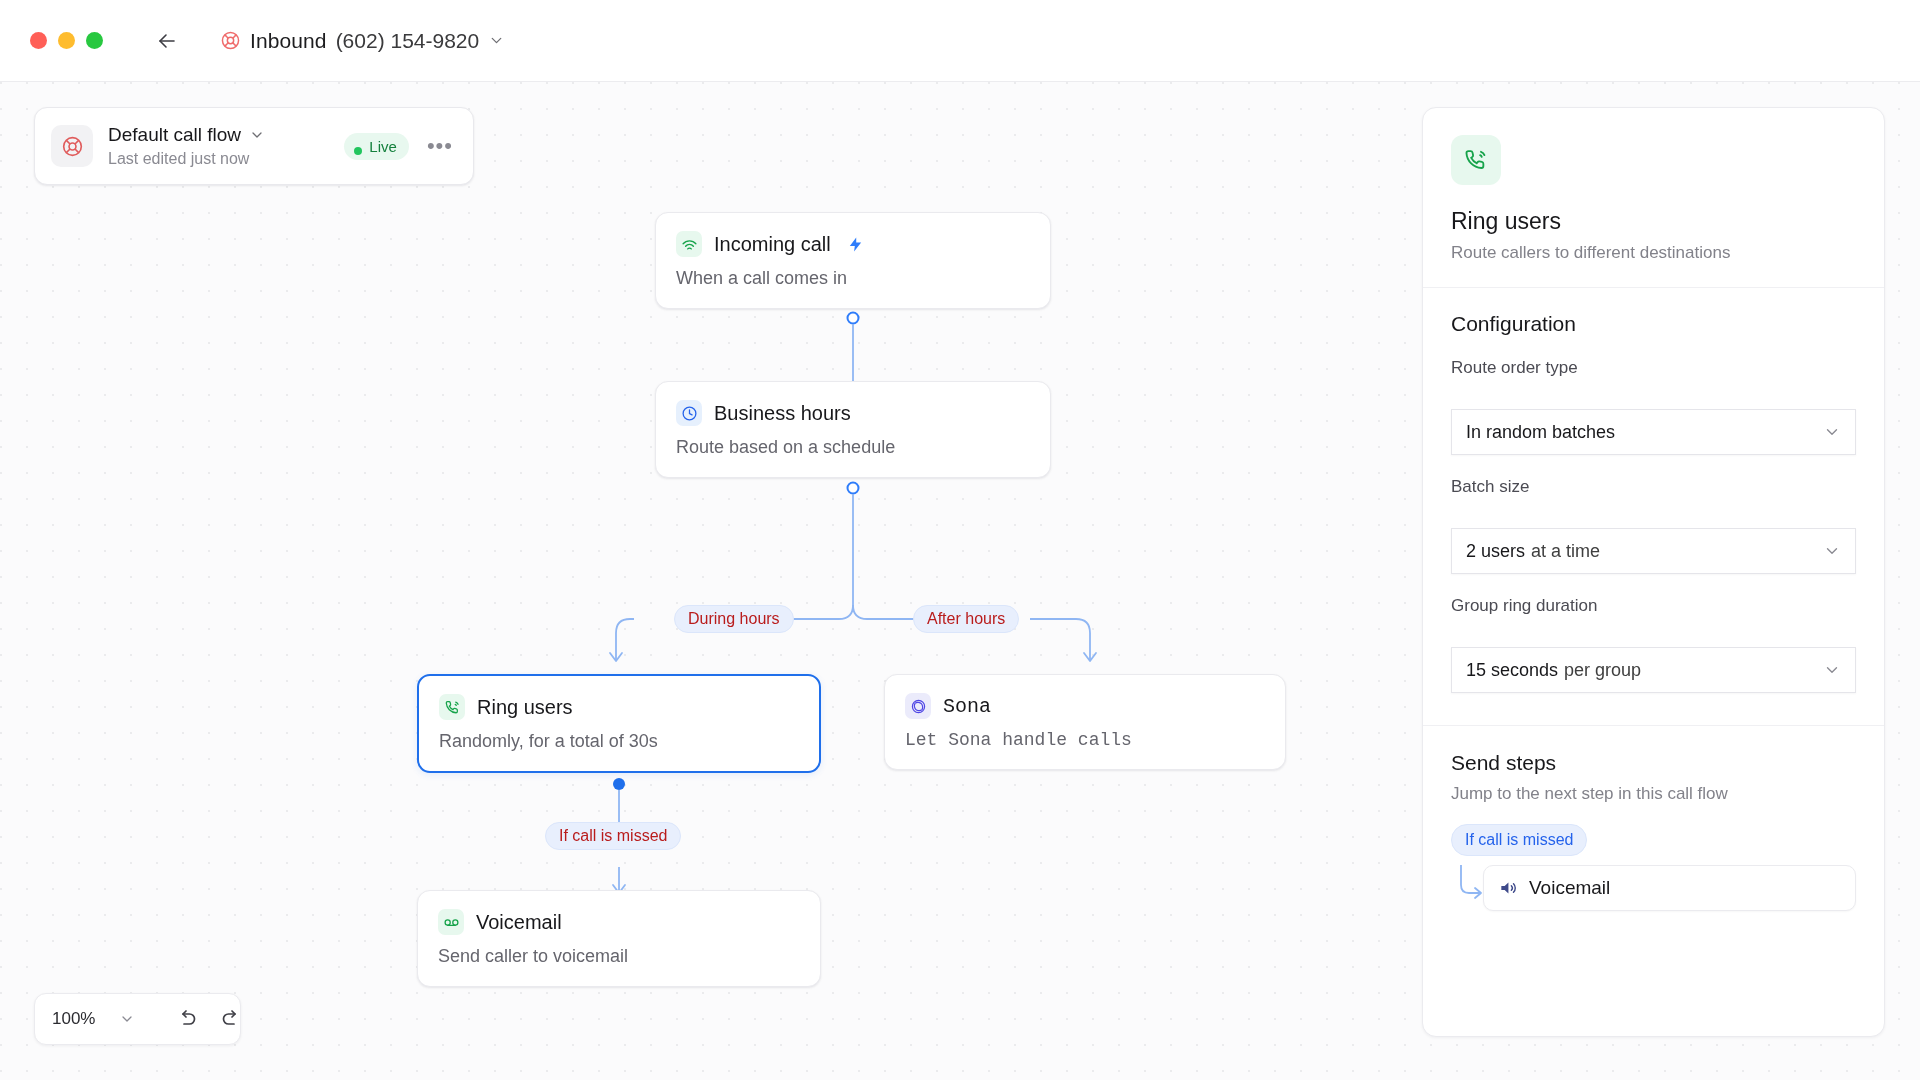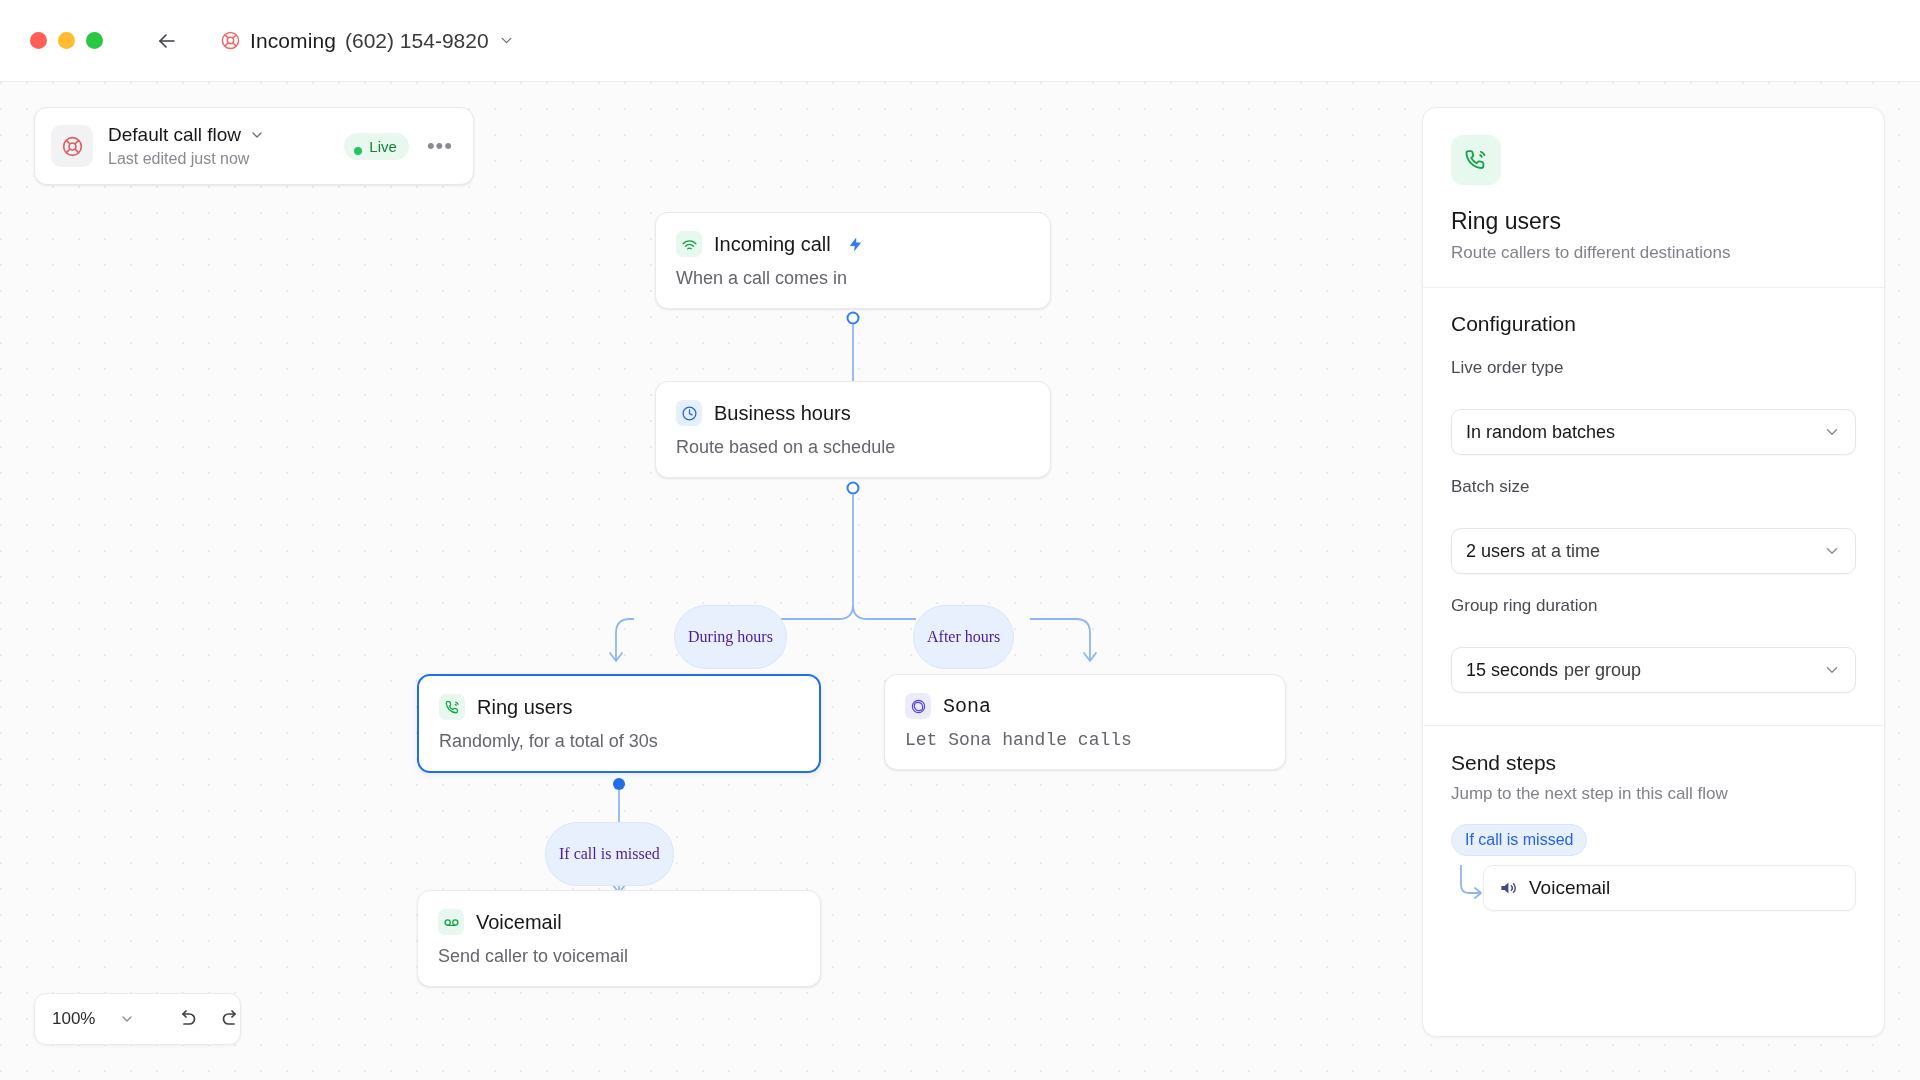--- a/index.html
+++ b/index.html
@@ -106,27 +106,26 @@
   .ic-blue  { background: #e6f0fd; color: #2563eb; }
   .ic-indigo{ background: #ebebfb; color: #4f46e5; }
   .node-title { font-size: 20px; color: #18181b; }
   .node-sub { font-size: 18px; color: #65656d; margin-top: 11px; }
   .bolt { margin-left: 4px; color: #2f7dfa; display: flex; align-items: center; }
 
   
   .edge-label {
     position: absolute;
     background: #e8effd;
-    color: #4c1d95;
+    color: #b91c1c;
     border-radius: 999px;
-    padding: 22px 13px;
+    padding: 4px 13px;
     font-size: 16px;
     white-space: nowrap;
     border: 1px solid #dbe6fb;
-    font-family: Liberation Serif, serif;
   }
 
   svg.wires { position: absolute; inset: 0; width: 1920px; height: 998px; pointer-events: none; }
 
   
   .zoombar {
     position: absolute; left: 34px; bottom: 35px;
     height: 52px; width: 207px;
     background: #ffffff; border: 1px solid #ebebef;
     border-radius: 12px;
@@ -154,21 +153,21 @@
     background: #e7f8ee; color: #16a34a;
     display: flex; align-items: center; justify-content: center;
   }
   .panel-title { font-size: 23px; color: #18181b; margin-top: 23px; }
   .panel-sub { font-size: 17px; color: #82828a; margin-top: 8px; }
 
   .panel-body { padding: 24px 28px 8px 28px; border-bottom: 1px solid #f0f0f3; }
   .section-title { font-size: 21px; color: #18181b; }
   .field-label { font-size: 17px; color: #4b4b53; margin-top: 22px; margin-bottom: 9px; }
   .select {
-    height: 46px; border: 1px solid #e5e5ea; border-radius: 10px;
+    height: 46px; border: 1px solid #e5e5ea; border-radius: 0;
     background: #ffffff; display: flex; align-items: center;
     padding: 0 14px; font-size: 18px; color: #18181b;
     box-shadow: 0 1px 2px rgba(16,24,40,0.035);
     margin-top: 31px;
   }
   .select .muted { color: #404040; margin-left: 6px; }
   .select .chev { margin-left: auto; color: #8a8a92; display:flex; align-items:center; }
 
   .panel-next { padding: 25px 28px 0 28px; }
   .next-title { font-size: 21px; color: #18181b; }
@@ -211,21 +210,21 @@
       <span class="lifering">
         <svg width="21" height="21" viewBox="0 0 24 24" fill="none" stroke="#ef6b6b" stroke-width="1.7">
           <circle cx="12" cy="12" r="9.2"></circle>
             <circle cx="12" cy="12" r="3.6"></circle>
           <line x1="5.6" y1="5.6" x2="9.4" y2="9.4"></line>
             <line x1="14.6" y1="14.6" x2="18.4" y2="18.4"></line>
           <line x1="18.4" y1="5.6" x2="14.6" y2="9.4"></line>
             <line x1="9.4" y1="14.6" x2="5.6" y2="18.4"></line>
         </svg>
       </span>
-      <span class="title-text">Incoming</span>
+      <span class="title-text">Inbound</span>
       <span class="title-num">(602) 154-9820</span>
       <span class="chev-sm">
         <svg width="17" height="17" viewBox="0 0 24 24" fill="none" stroke="currentColor" stroke-width="1.8" stroke-linecap="round" stroke-linejoin="round">
             <polyline points="6,9 12,15 18,9"></polyline>
           </svg>
       </span>
     </div>
   </div>
 
   <div class="canvas">
@@ -393,21 +392,21 @@
               <path d="M15.8 7.6a2.4 2.4 0 0 1 1.5 1.5"></path>
           </svg>
         </div>
         <div class="panel-title">Ring users</div>
         <div class="panel-sub">Route callers to different destinations</div>
       </div>
 
       <div class="panel-body">
         <div class="section-title">Configuration</div>
 
-        <div class="field-label">Live order type</div>
+        <div class="field-label">Route order type</div>
         <div class="select">
           <span>In random batches</span>
           <span class="chev">
             <svg width="18" height="18" viewBox="0 0 24 24" fill="none" stroke="currentColor" stroke-width="1.8" stroke-linecap="round" stroke-linejoin="round">
                 <polyline points="6,9 12,15 18,9"></polyline>
               </svg>
           </span>
         </div>
 
         <div class="field-label">Batch size</div>

